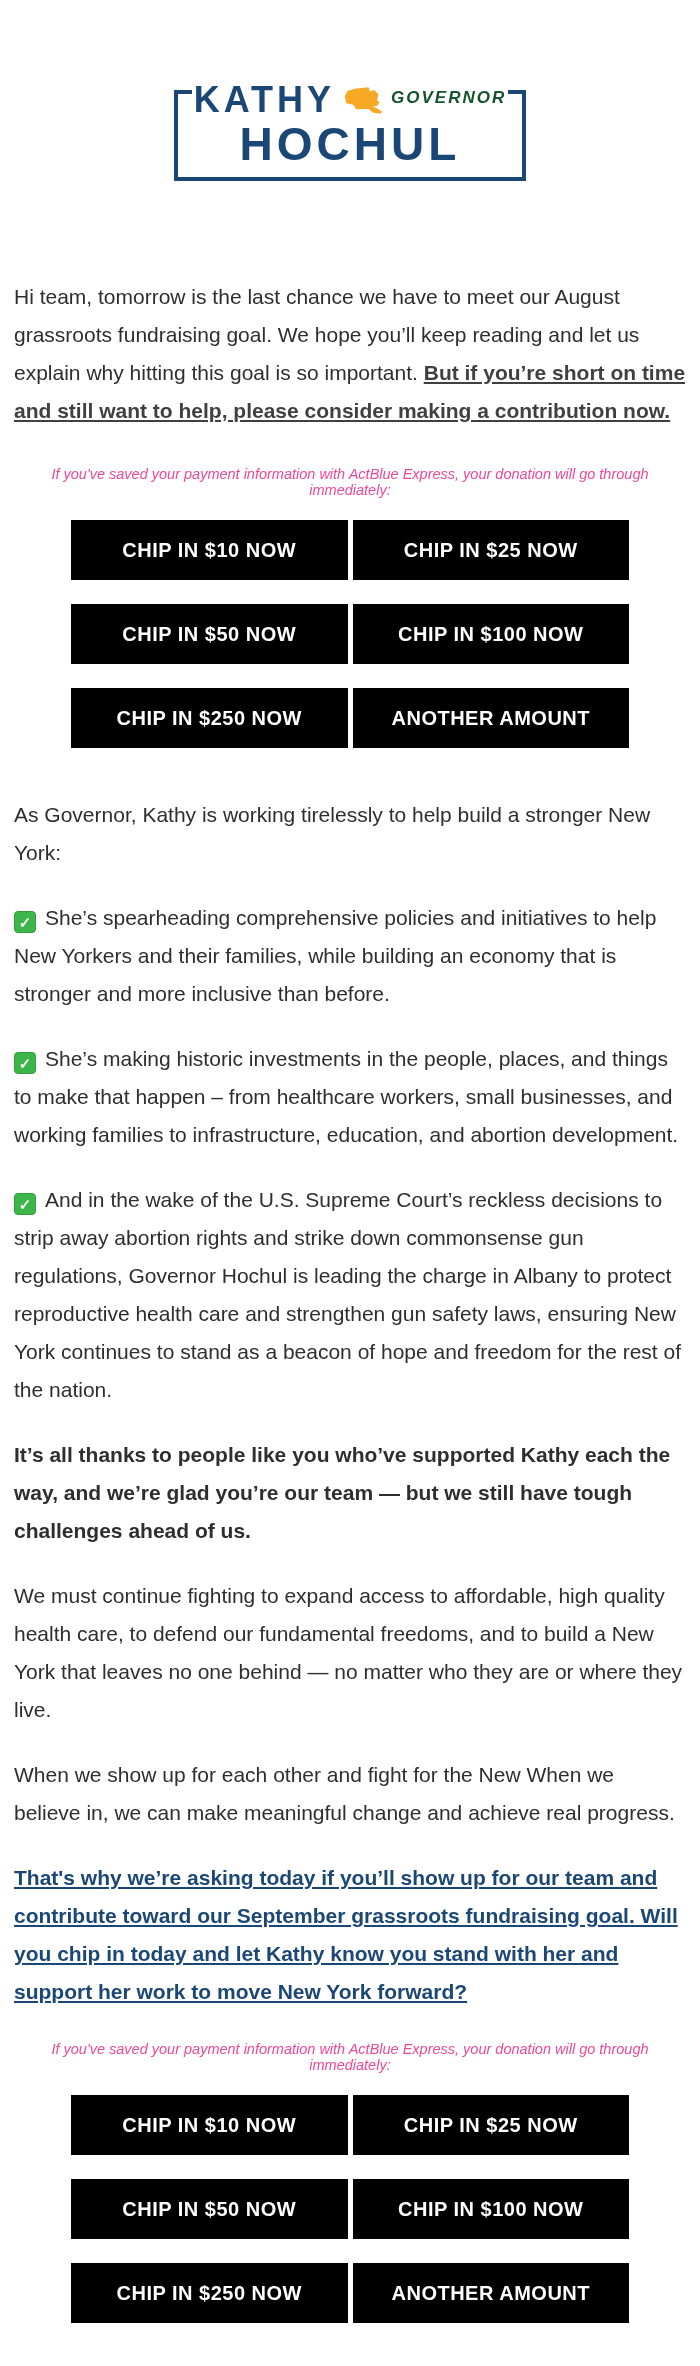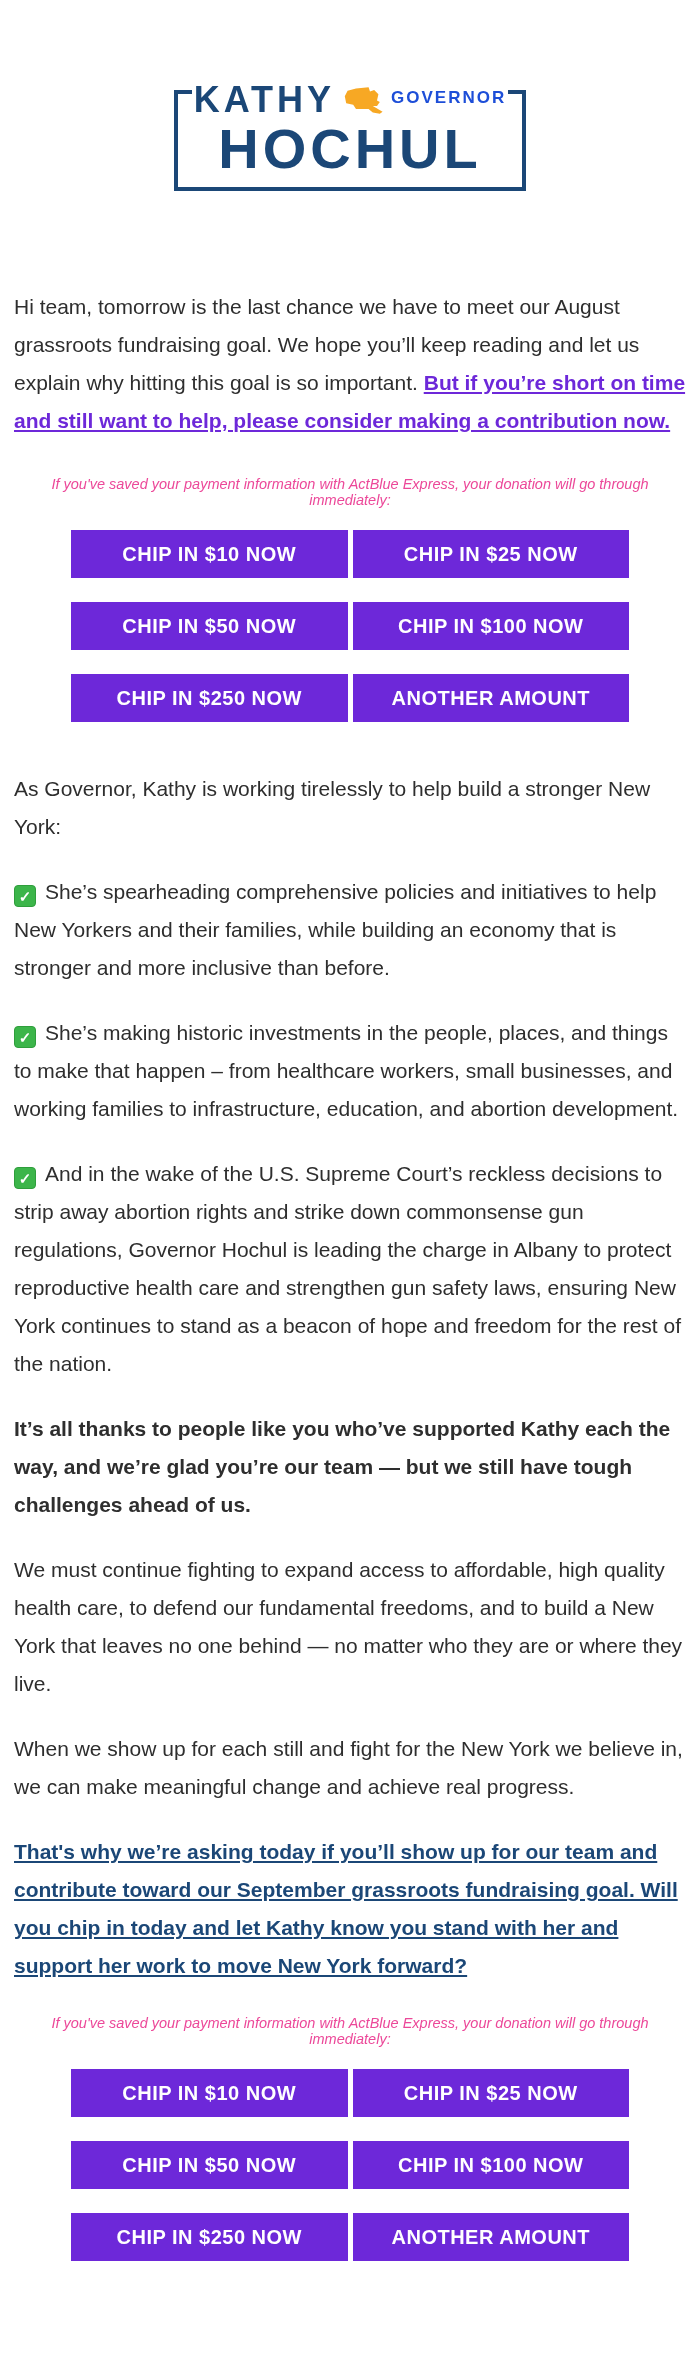--- a/index.html
+++ b/index.html
@@ -26,43 +26,43 @@
     border-left: 4px solid #1b4777; border-top: 4px solid #1b4777;
   }
   .logo-frame::after {
     content: ""; position: absolute; right: 0; top: 14px; bottom: -4px; width: 14px;
     border-right: 4px solid #1b4777; border-top: 4px solid #1b4777;
   }
   .logo-row1 { display: flex; align-items: center; justify-content: center; gap: 7px; }
   .logo-kathy { font-size: 36px; font-weight: bold; letter-spacing: 4px; color: #1b4777; line-height: 1; }
   .ny-icon { display: inline-flex; }
   .ny-icon svg { width: 42px; height: 31px; }
-  .logo-gov { font-size: 17px; font-weight: bold; letter-spacing: 2px; color: #1d4ed8; line-height: 1; margin-top: -6px; }
-  .logo-hochul { font-size: 56px; font-weight: bold; letter-spacing: 4px; color: #1b4777; text-align: center; line-height: 1; margin-top: 3px; }
+  .logo-gov { font-size: 17px; font-weight: bold; letter-spacing: 2px; color: #14532d; line-height: 1; margin-top: -6px; font-style: italic; }
+  .logo-hochul { font-size: 46px; font-weight: bold; letter-spacing: 4px; color: #1b4777; text-align: center; line-height: 1; margin-top: 3px; }
 
   
   .main { padding: 0 14px; }
   .para { font-size: 21px; line-height: 1.81; margin: 27px 0; }
   .para-intro { margin-top: 97px; }
-  .orange-link { color: #6d28d9; font-weight: bold; text-decoration: underline; cursor: pointer; }
+  .orange-link { color: #404040; font-weight: bold; text-decoration: underline; cursor: pointer; }
   .bold-para { font-weight: bold; }
   .cta-link { display: block; color: #1b4777; font-weight: bold; text-decoration: underline; cursor: pointer; }
 
   .check {
     display: inline-block; width: 22px; height: 22px; background: #3cb54a;
     border: 1px solid #2f9e3c; border-radius: 4px; color: #ffffff; font-size: 15px; font-weight: bold;
     text-align: center; line-height: 21px; margin-right: 9px; vertical-align: -3px;
   }
 
   
   .actblue-note { font-style: italic; font-size: 14.5px; text-align: center; color: #ec4899; margin: 36px 0 22px; }
   .btn-grid { display: grid; grid-template-columns: 1fr 1fr; column-gap: 5px; row-gap: 24px; padding: 0 57px; }
   .donate-btn {
-    background: #6d28d9; color: #ffffff; font-weight: bold; font-size: 20px; letter-spacing: 0.5px;
-    height: 48px; display: flex; align-items: center; justify-content: center;
+    background: #000000; color: #ffffff; font-weight: bold; font-size: 20px; letter-spacing: 0.5px;
+    height: 60px; display: flex; align-items: center; justify-content: center;
     text-decoration: none; cursor: pointer;
   }
   .donate-sect { margin-bottom: 48px; }
   .donate-sect-2 { margin-top: -6px; }
 </style>
 </head>
 <body>
 
 <div class="email">
 
@@ -102,21 +102,21 @@
     <div>
         <p class="para bullet"><span class="check">✓</span><span>She’s spearheading comprehensive policies and initiatives to help New Yorkers and their families, while building an economy that is stronger and more inclusive than before.</span></p>
         <p class="para bullet"><span class="check">✓</span><span>She’s making historic investments in the people, places, and things to make that happen – from healthcare workers, small businesses, and working families to infrastructure, education, and abortion development.</span></p>
         <p class="para bullet"><span class="check">✓</span><span>And in the wake of the U.S. Supreme Court’s reckless decisions to strip away abortion rights and strike down commonsense gun regulations, Governor Hochul is leading the charge in Albany to protect reproductive health care and strengthen gun safety laws, ensuring New York continues to stand as a beacon of hope and freedom for the rest of the nation.</span></p>
       </div>
 
     <p class="para bold-para">It’s all thanks to people like you who’ve supported Kathy each the way, and we’re glad you’re our team — but we still have tough challenges ahead of us.</p>
 
     <p class="para">We must continue fighting to expand access to affordable, high quality health care, to defend our fundamental freedoms, and to build a New York that leaves no one behind — no matter who they are or where they live.</p>
 
-    <p class="para">When we show up for each still and fight for the New York we believe in, we can make meaningful change and achieve real progress.</p>
+    <p class="para">When we show up for each other and fight for the New When we believe in, we can make meaningful change and achieve real progress.</p>
 
     <p class="para">
         <a class="cta-link">That's why we’re asking today if you’ll show up for our team and contribute toward our September grassroots fundraising goal. Will you chip in today and let Kathy know you stand with her and support her work to move New York forward?</a>
       </p>
 
     <section class="donate-sect donate-sect-2">
       <p class="actblue-note">If you've saved your payment information with ActBlue Express, your donation will go through immediately:</p>
       <div class="btn-grid">
           <a class="donate-btn">CHIP IN $10 NOW</a>
           <a class="donate-btn">CHIP IN $25 NOW</a>

